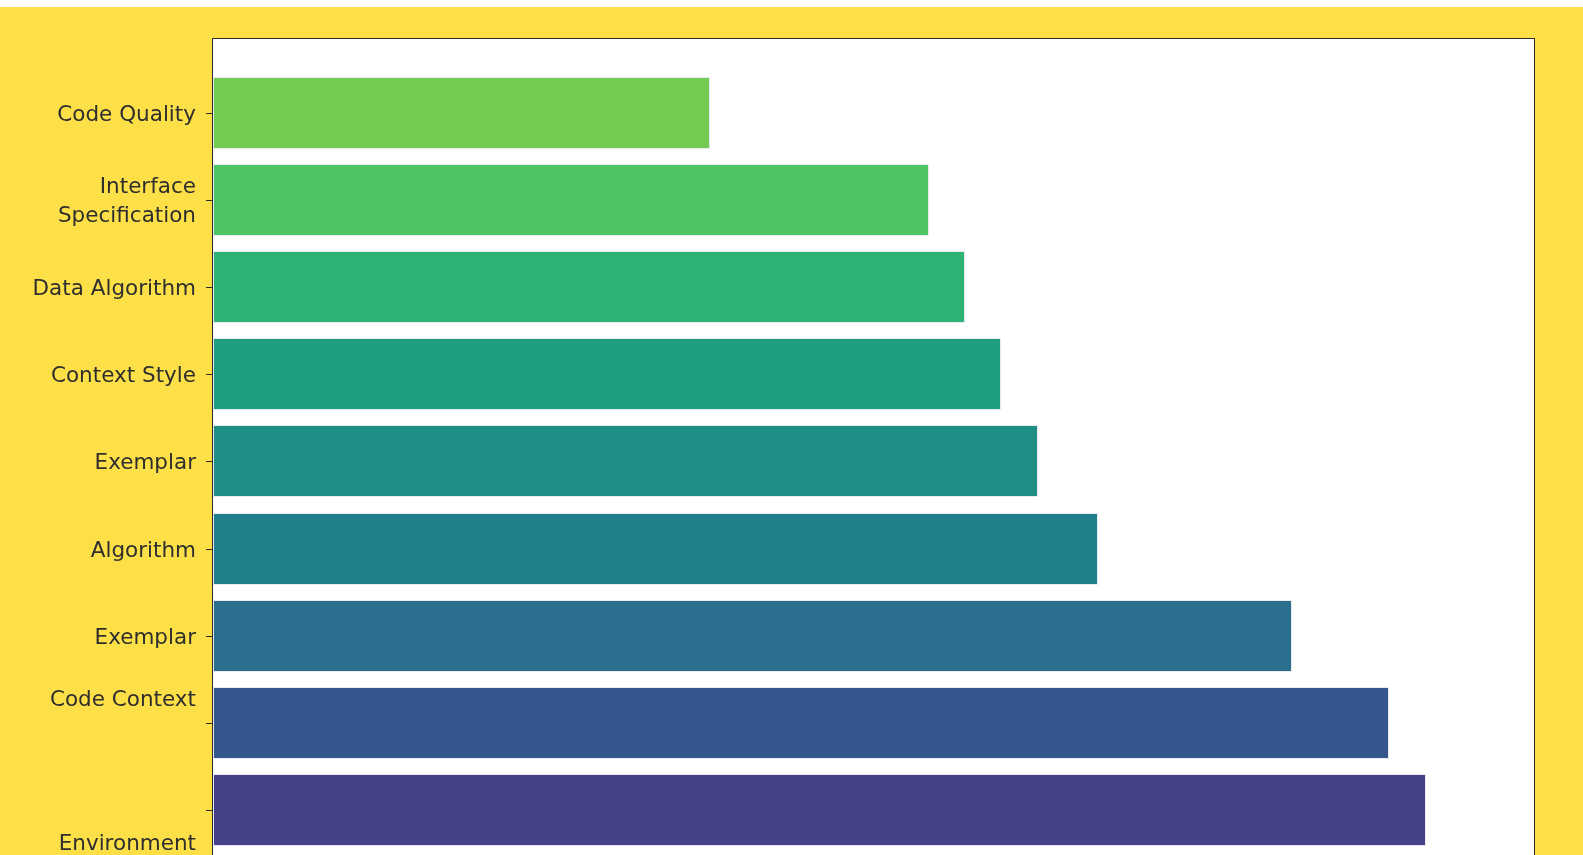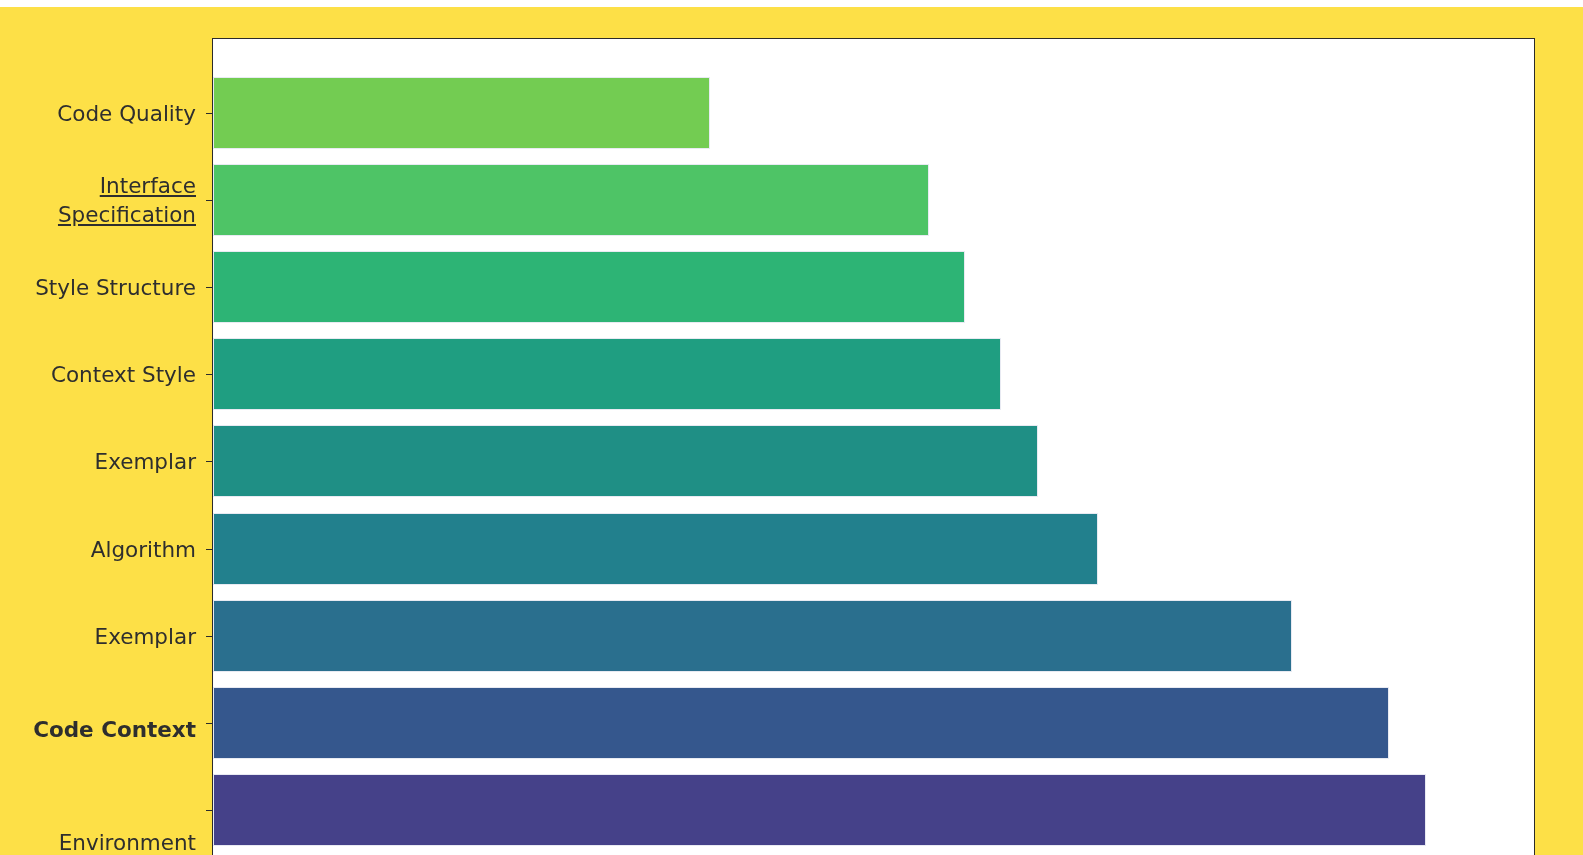--- a/index.html
+++ b/index.html
@@ -78,28 +78,28 @@
 </style>
 </head>
 <body>
 
 <div id="figure">
 
   <div id="plot-frame"></div>
 
   <div id="y-labels">
       <div class="y-label" style="top: 75px;">Code Quality</div>
-      <div class="y-label" style="top: 162.1px; text-decoration: underline;">Interface
+      <div class="y-label" style="top: 162.1px;">Interface
 Specification</div>
-      <div class="y-label" style="top: 249.2px;">Style Structure</div>
+      <div class="y-label" style="top: 249.2px;">Data Algorithm</div>
       <div class="y-label" style="top: 336.3px;">Context Style</div>
       <div class="y-label" style="top: 423.4px;">Exemplar</div>
       <div class="y-label" style="top: 510.5px; text-align: center;">Algorithm</div>
       <div class="y-label" style="top: 597.6px; text-align: right;">Exemplar</div>
-      <div class="y-label" style="top: 691px; font-weight: bold;">Code Context</div>
+      <div class="y-label" style="top: 660px;">Code Context</div>
       <div class="y-label" style="top: 804px;">Environment</div>
     </div>
   <div id="ticks">
       <div class="tick-mark" style="top: 75px;"></div>
       <div class="tick-mark" style="top: 162.1px;"></div>
       <div class="tick-mark" style="top: 249.2px;"></div>
       <div class="tick-mark" style="top: 336.3px;"></div>
       <div class="tick-mark" style="top: 423.4px;"></div>
       <div class="tick-mark" style="top: 510.5px;"></div>
       <div class="tick-mark" style="top: 597.6px;"></div>

